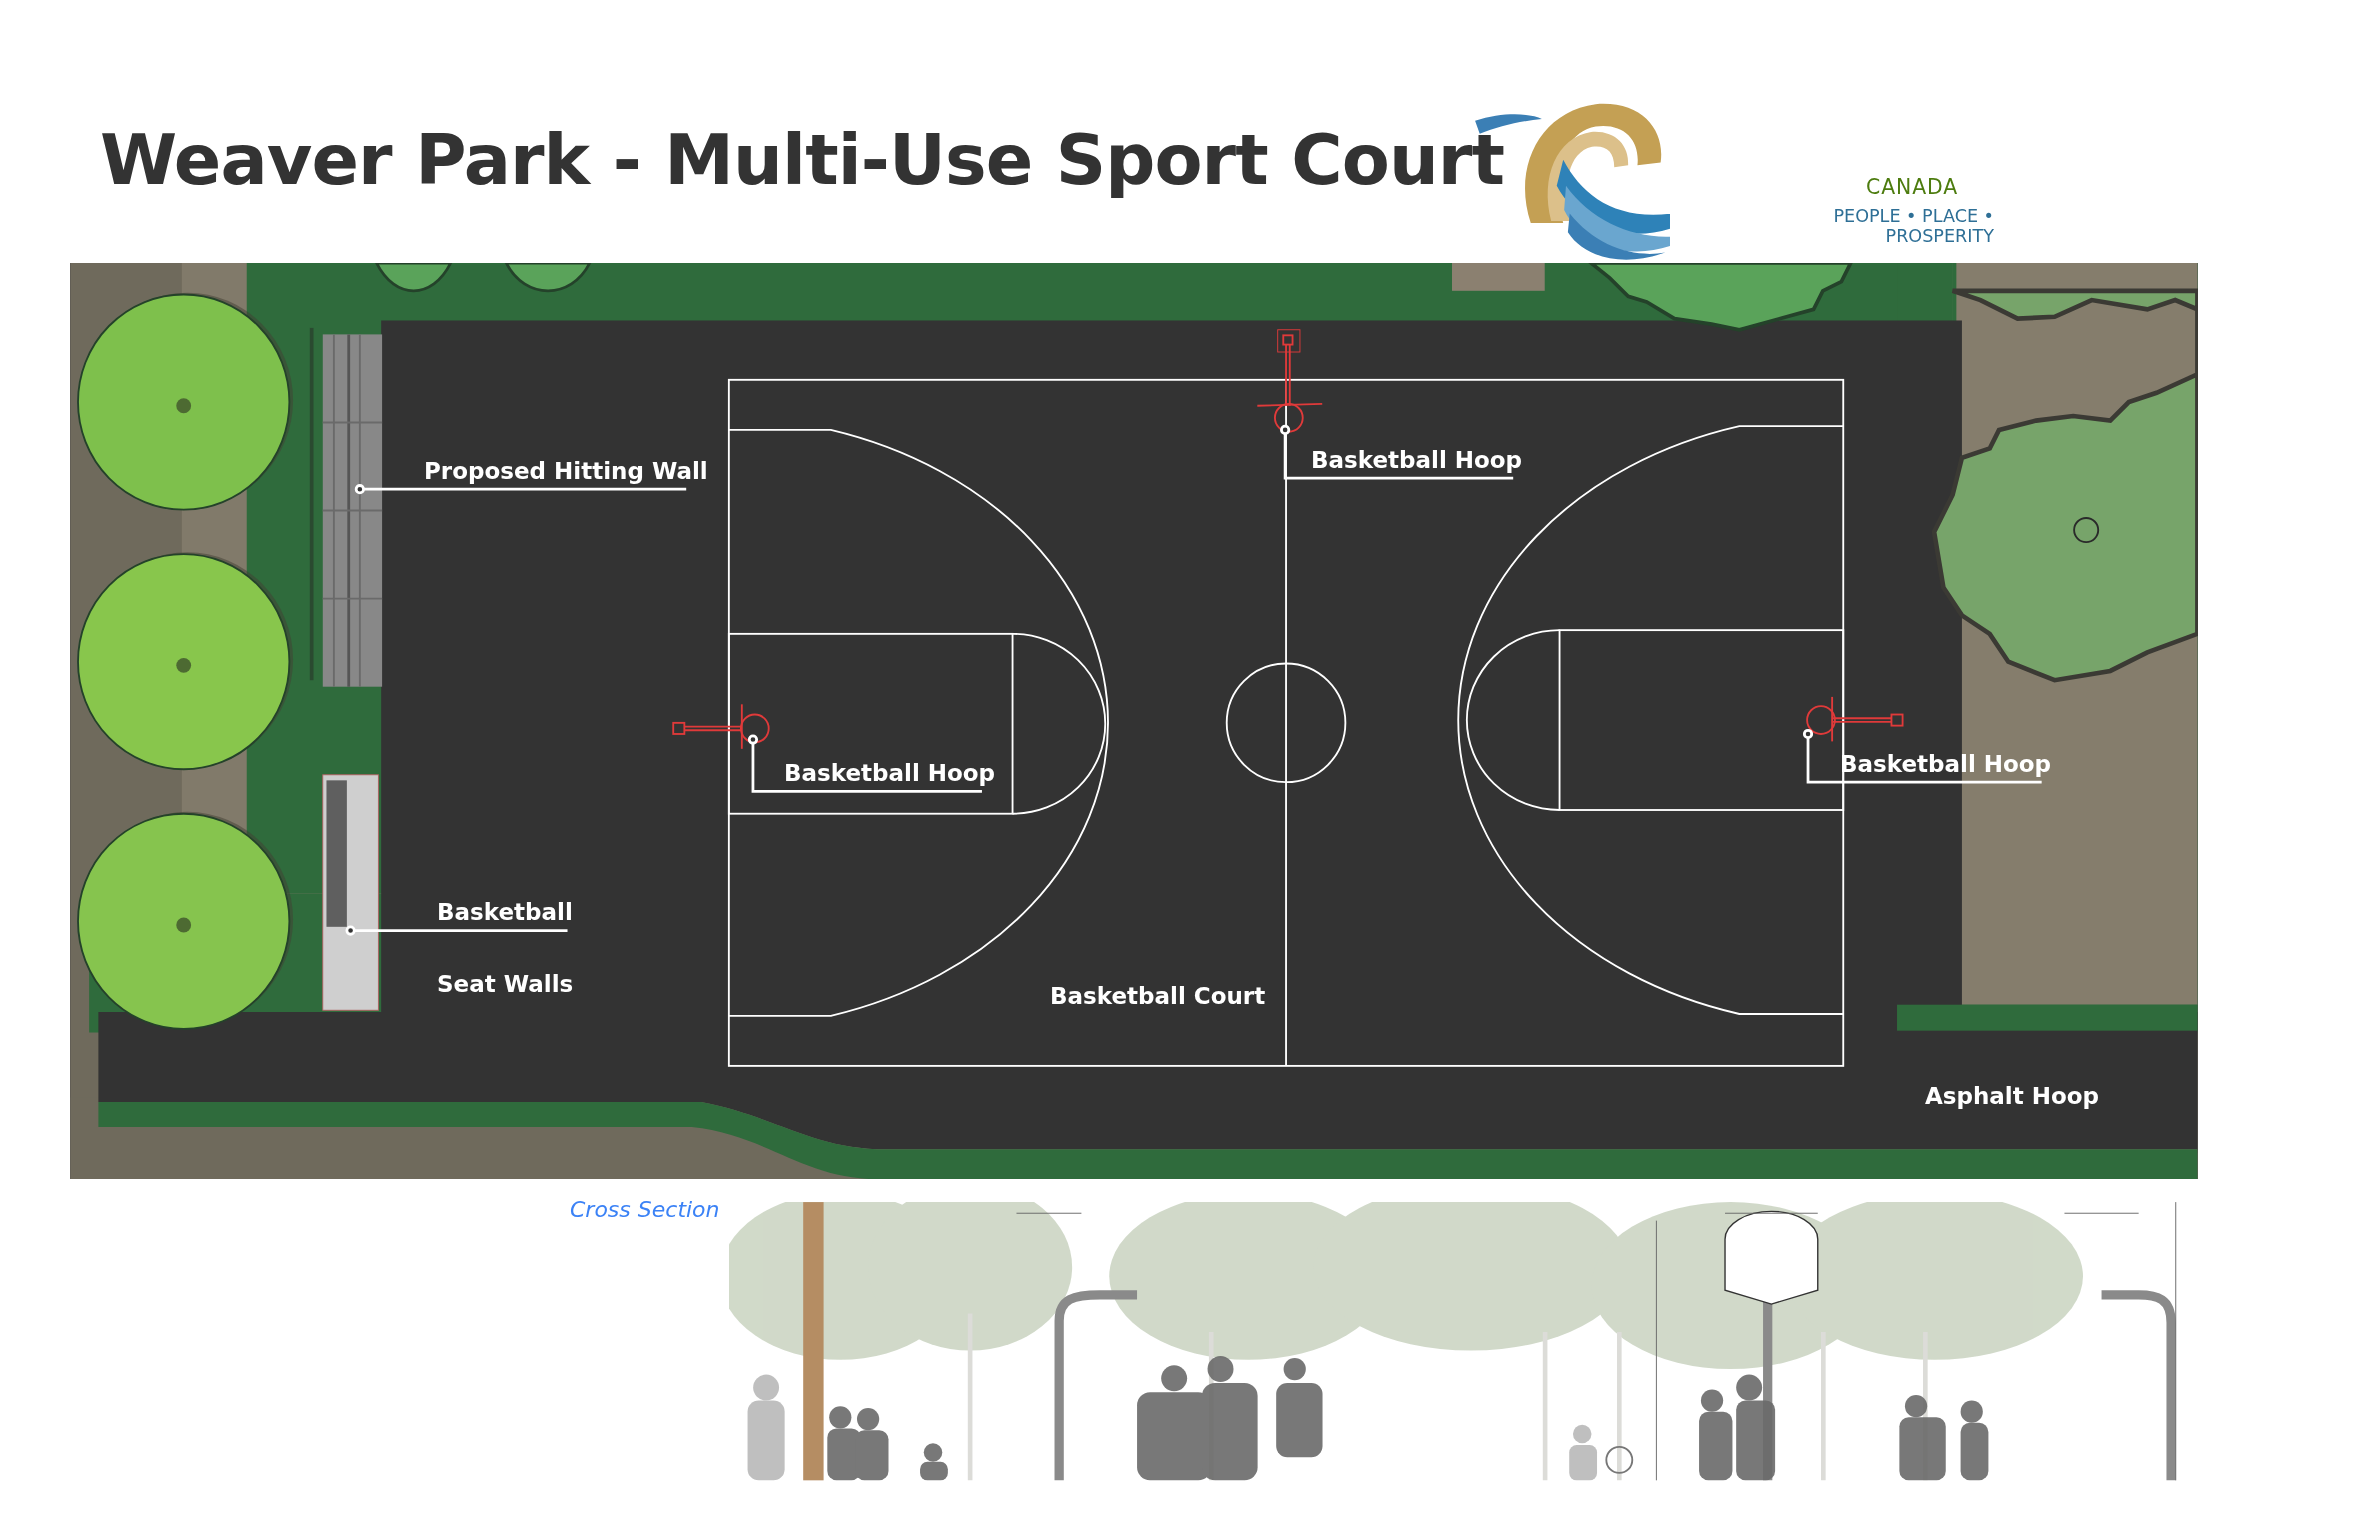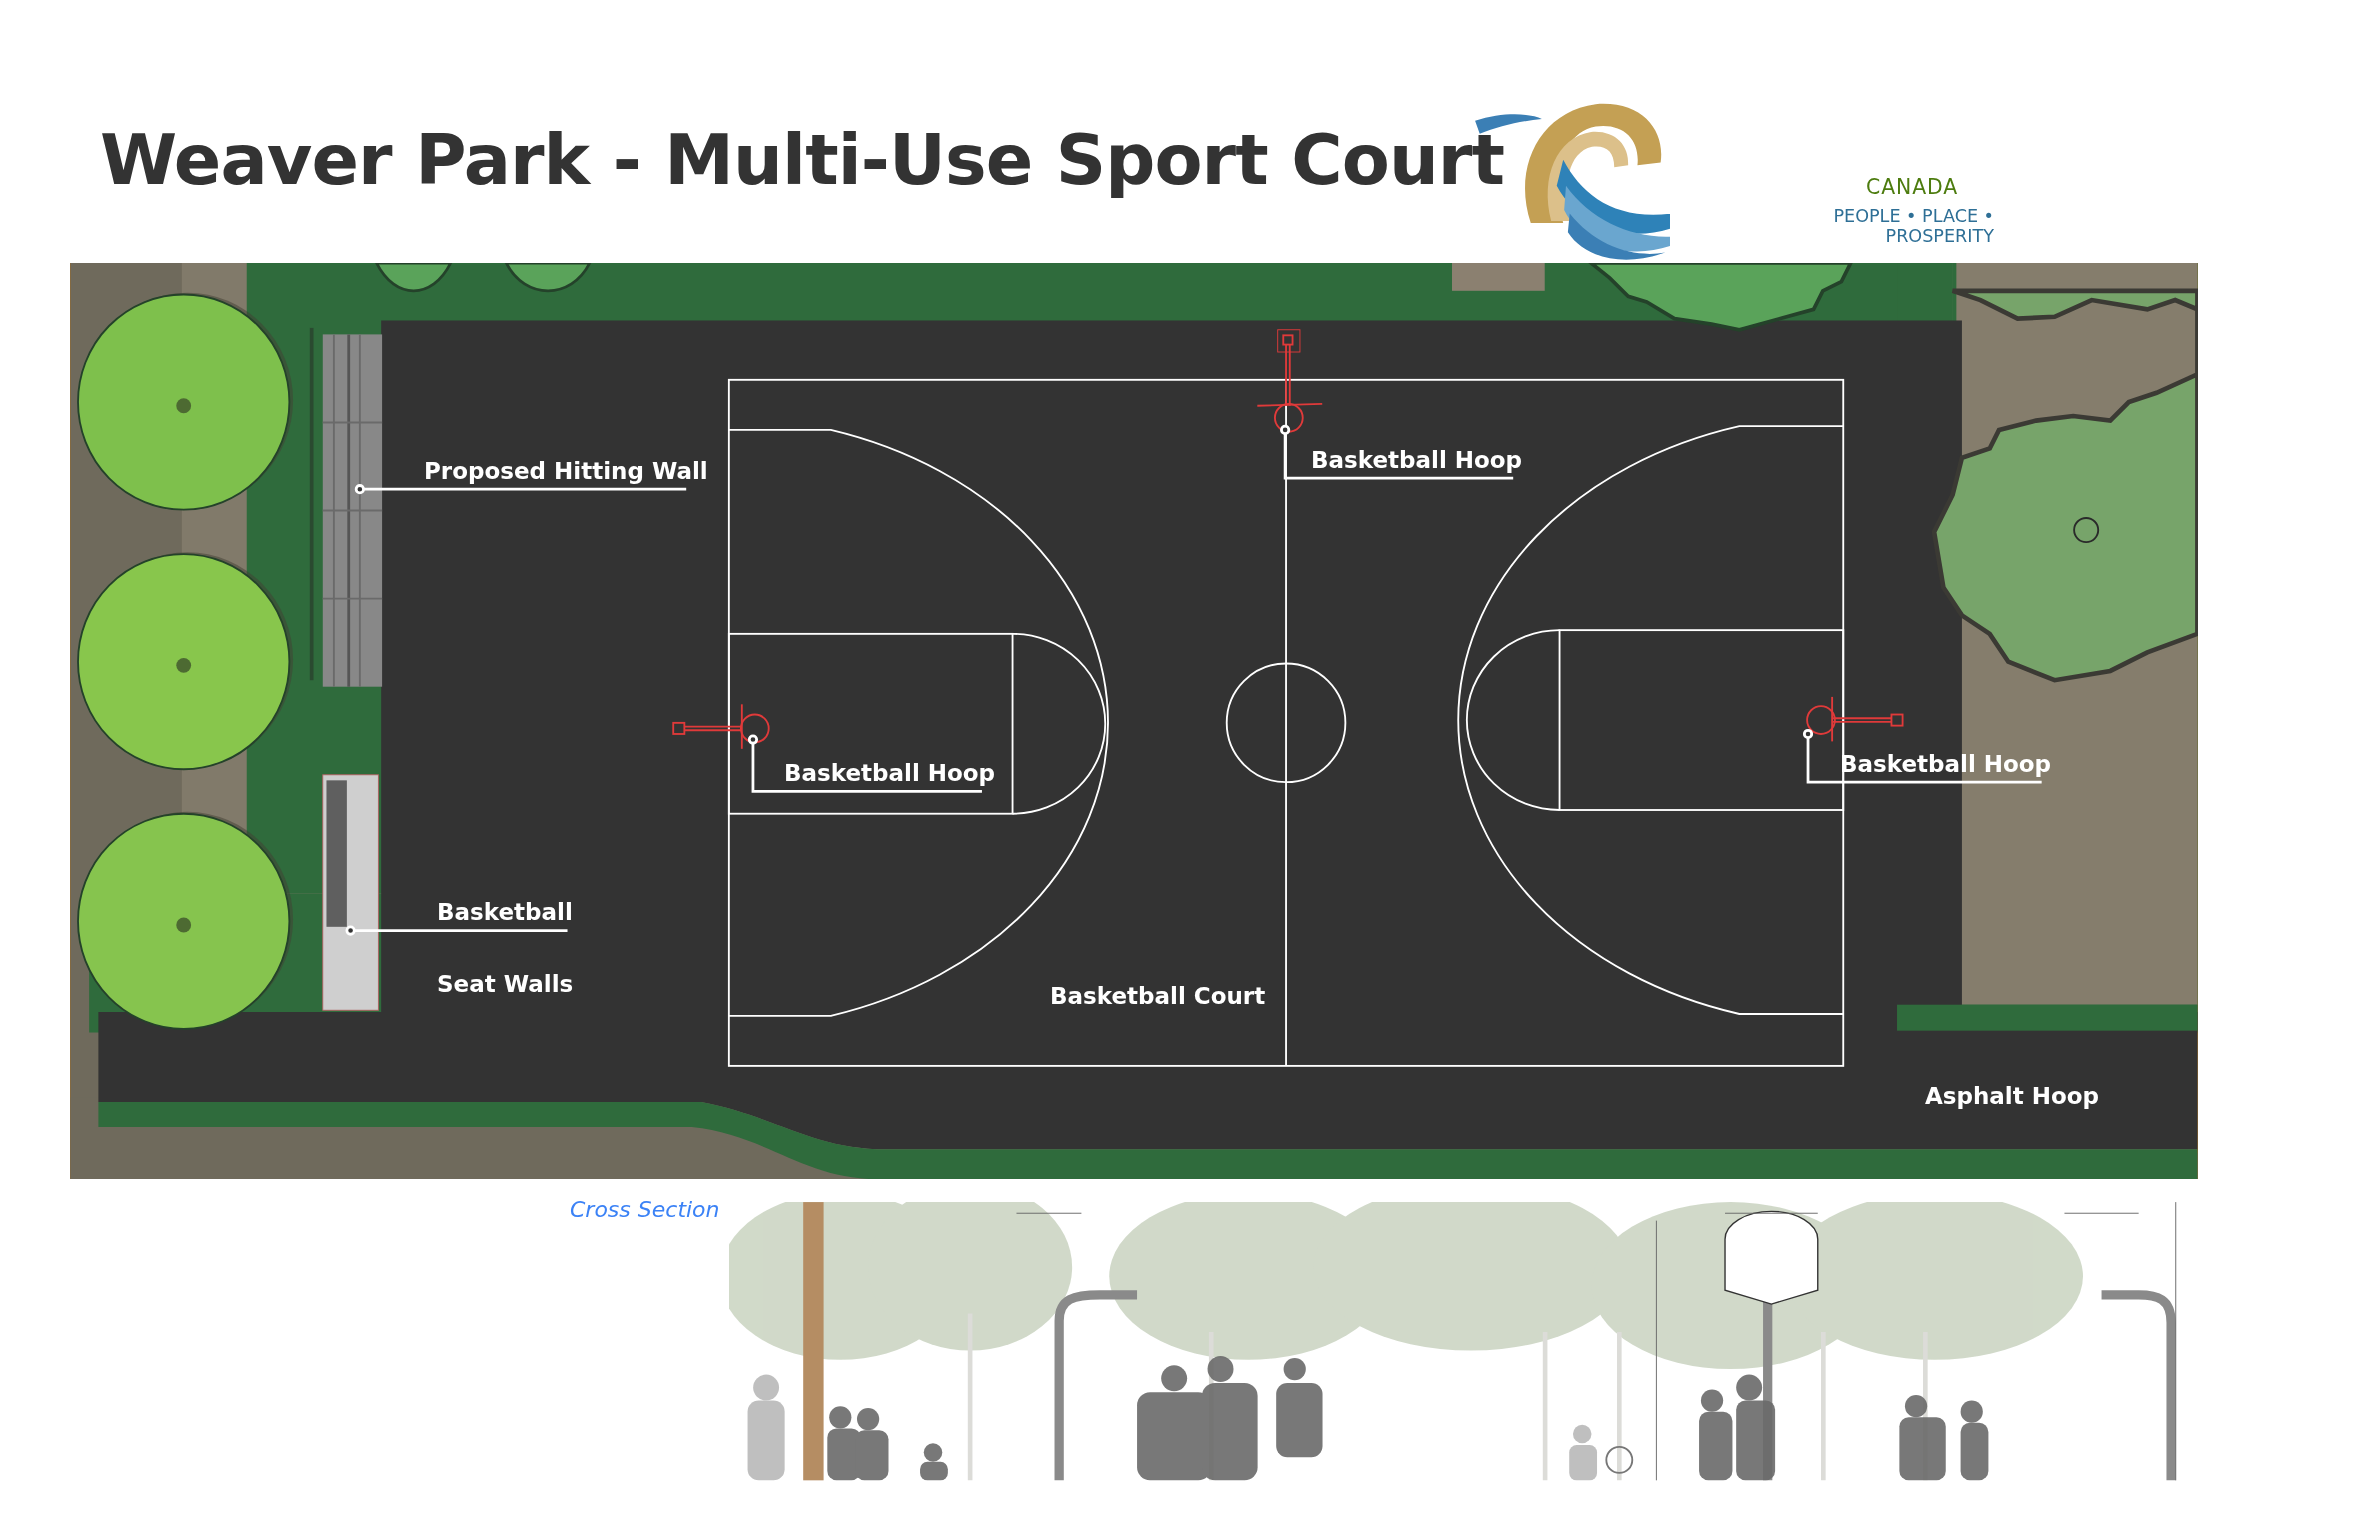--- a/index.html
+++ b/index.html
@@ -2,21 +2,21 @@
 <html style="font-size:15px"><head>
 <meta charset="utf-8">
 <style>
   html,body{margin:0;padding:0;background:#ffffff;}
   body{width:2375px;height:1536px;position:relative;overflow:hidden;font-family:"DejaVu Sans","Liberation Sans",sans-serif;}
   .title{position:absolute;left:100px;top:119px;font-size:70px;font-weight:bold;color:#333333;letter-spacing:-0.9px;font-family:"DejaVu Sans",sans-serif;white-space:nowrap;}
   .logo{position:absolute;left:1475px;top:93px;width:519px;height:167px;}
   .logo-word{position:absolute;left:191px;top:28px;font-family:"DejaVu Serif","Liberation Serif",serif;font-size:54px;color:#2e6f96;letter-spacing:0.9px;}
   .logo-canada{position:absolute;left:391px;top:82px;font-size:20.4px;color:#4d7c0f;letter-spacing:0.9px;}
   .logo-tag{position:absolute;left:250px;top:113px;font-size:17.6px;color:#2e6f96;letter-spacing:0px;text-align:right;}
-  .plan{position:absolute;left:70px;top:263px;width:2128px;height:916px;background:#a16207;overflow:hidden;}
+  .plan{position:absolute;left:70px;top:263px;width:2128px;height:916px;background:#404040;overflow:hidden;}
   .lbl{position:absolute;color:#ffffff;font-weight:bold;font-size:23px;font-family:"DejaVu Sans",sans-serif;white-space:nowrap;}
   .section-title{position:absolute;left:570px;top:1197px;font-size:22px;font-style:italic;color:#3b82f6;font-family:"DejaVu Sans",sans-serif;}
   .section{position:absolute;left:729px;top:1202px;width:1469px;height:284px;}
 </style>
 </head>
 <body>
 
 <div class="title">Weaver Park - Multi-Use Sport Court</div>
 
 <div class="logo">

